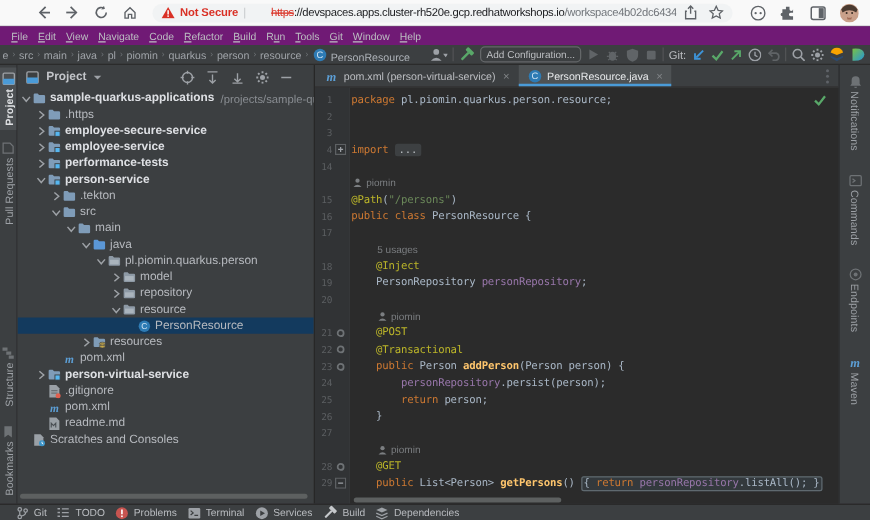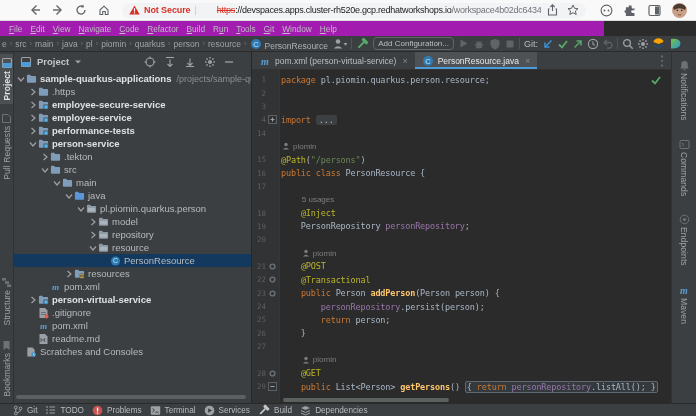--- a/index.html
+++ b/index.html
@@ -14,31 +14,31 @@
   .omnibox { position:relative; width:464px; height:15px; background:#f1f3f4; border-radius:8px; display:flex; align-items:center; padding:0 7px; gap:4px; }
   .omnibox .ns { color:#d93025; font-size:9px; font-weight:bold; letter-spacing:-0.1px; white-space:nowrap; }
   .omnibox .osep { color:#c6c8ca; font-size:9px; }
   .omnibox .url { font-size:9px; letter-spacing:-0.25px; white-space:nowrap; overflow:hidden; color:#202124; flex:1 1 auto; }
   .omnibox .url .strike { color:#d93025; text-decoration:line-through;padding-left:16px; }
   .omnibox .url .path { color:#71757a;margin-top:20px; }
   .omnibox .endicons { display:flex; align-items:center; gap:9px; margin-left:2px; }
   .chrome-right { display:flex; align-items:center; gap:11px; margin-left:14px; }
 
   
-  .menubar { position:absolute; left:0; top:21px; width:604px; height:15px; background:#a21caf; display:flex; align-items:center; padding-left:5px; }
+  .menubar { position:absolute; left:0; top:21px; width:696px; height:15px; background:#701a75; display:flex; align-items:center; padding-left:5px; }
   .menubar .mi { color:#bcbec2; font-size:8.3px; padding:0 4px; }
   .menubar .mi u { text-decoration:underline; text-underline-offset:1px; }
 
   .navbar { position:absolute; left:0; top:36px; width:696px; height:16px; background:#3c3f41; border-bottom:1px solid #2b2b2b; display:flex; align-items:center; }
   .crumbs { display:flex; align-items:center; white-space:nowrap; overflow:hidden; padding-left:2px; flex:0 1 auto; }
   .crumbs .bc { color:#9fa3a8; font-size:8.5px; }
   .crumbs .bsep { color:#6f7377; font-size:7.5px; padding:0 3px; transform:translateY(-0.5px); }
   .crumbs .bicon { display:inline-flex; margin-right:3px; transform:translateY(1px); }
   .crumbs .bc.last { color:#adb2b8; }
-  .tright { display:flex; align-items:center; margin-left:auto; padding-right:14px; gap:4px; flex:0 0 auto; }
+  .tright { display:flex; align-items:center; margin-left:auto; padding-right:3px; gap:4px; flex:0 0 auto; }
   .tright .tsep { width:1px; height:11px; background:#515355; }
   .tright .gitlabel { color:#bcbec2; font-size:9px; }
   .addcfg { border:1px solid #646769; border-radius:4px; color:#bcbec2; font-size:8px; height:13px; line-height:11px; padding:0 4px; background:transparent; }
   .ticon { display:inline-flex; align-items:center; }
 
   .workarea { position:absolute; left:0; top:52px; width:696px; height:351px; display:flex; }
 
   
   .stripe { background:#3c3f41; position:relative; }
   .stripe-left { width:14px; border-right:1px solid #2f3133; }

